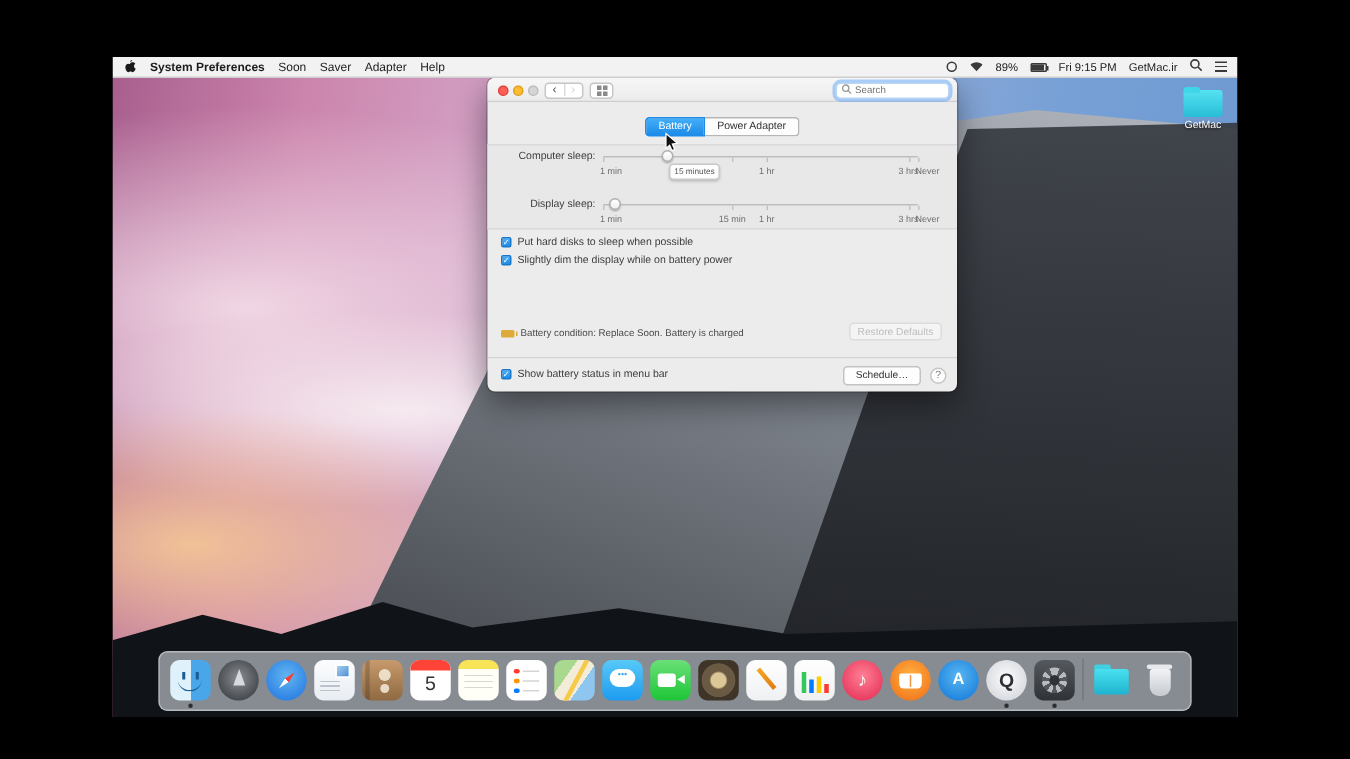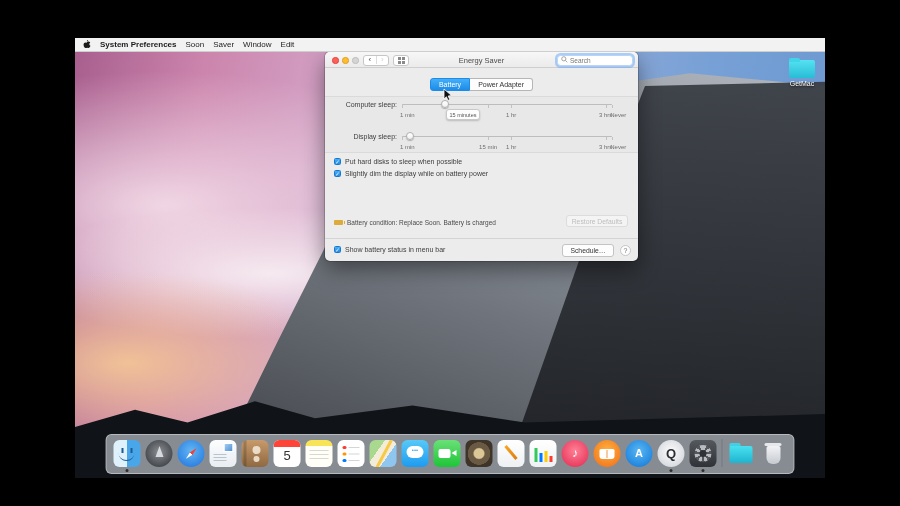--- a/index.html
+++ b/index.html
@@ -186,22 +186,37 @@
   <div id="menubar">
     <div class="mb-left">
       <span class="apple-logo">
             <svg width="9" height="11" viewBox="0 0 12 14">
               <path d="M8.2 1.1c-.1.9-.8 1.7-1.7 1.8-.1-1 .8-1.8 1.7-1.8zM6.4 3.6c.9 0 1.4-.6 2.3-.5.4 0 1.6.2 2.3 1.2-1.8 1.1-1.5 3.6.3 4.4-.4 1.1-1.5 3.1-2.7 3.1-.8 0-1-.5-1.9-.5s-1.2.5-1.9.5c-1.3-.1-2.7-2.4-2.7-4.4 0-2 1.3-3.1 2.6-3.1.8 0 1.3.5 1.7.3z" fill="#1a1a1a"></path>
             </svg>
           </span>
       <span class="mb-item mb-app">System Preferences</span>
       <span class="mb-item">Soon</span>
       <span class="mb-item">Saver</span>
-      <span class="mb-item">Window</span>
-      <span class="mb-item">Edit</span>
+      <span class="mb-item">Adapter</span>
+      <span class="mb-item">Help</span>
+    </div>
+    <div class="mb-right">
+      <span class="ring-icon"></span>
+      <span><svg width="10" height="8" viewBox="0 0 12 9">
+              <path d="M6 8.6 1.2 3.4C2.5 2.2 4.2 1.5 6 1.5s3.5.7 4.8 1.9z" fill="#3a3a3a"></path>
+            </svg></span>
+      <span>89%</span>
+      <span class="batt-menu"></span>
+      <span>Fri 9:15 PM</span>
+      <span>GetMac.ir</span>
+      <span><svg width="9" height="9" viewBox="0 0 10 10">
+              <circle cx="4" cy="4" r="3" fill="none" stroke="#3a3a3a" stroke-width="1.2"></circle>
+              <line x1="6.3" y1="6.3" x2="9" y2="9" stroke="#3a3a3a" stroke-width="1.2"></line>
+            </svg></span>
+      <span class="nc-icon"></span>
     </div>
   </div>
 
   <div id="wallpaper">
     <div class="wp wp-sky"></div>
     <div class="wp wp-haze"></div>
     <div class="wp wp-cloud-mid"></div>
     <div class="wp wp-cloud-peach"></div>
     <div class="wp wp-dome"></div>
     <div class="wp wp-rock-dark"></div>
@@ -218,21 +233,20 @@
       <span class="tl tl-close"></span>
       <span class="tl tl-min"></span>
       <span class="tl tl-zoom"></span>
       <span class="nav-group">
         <span class="nav-half">‹</span>
         <span class="nav-half fwd">›</span>
       </span>
       <span class="grid-btn">
             <span class="grid-glyph"></span>
           </span>
-      <div class="win-title">Energy Saver</div>
       <div class="search-field">
         <span><svg width="7" height="7" viewBox="0 0 10 10">
                 <circle cx="4" cy="4" r="3" fill="none" stroke="#9a9a9a" stroke-width="1.3"></circle>
                 <line x1="6.3" y1="6.3" x2="9" y2="9" stroke="#9a9a9a" stroke-width="1.3"></line>
               </svg></span>
         <input type="text" placeholder="Search" style="">
       </div>
     </div>
 
     <div class="tabs">

